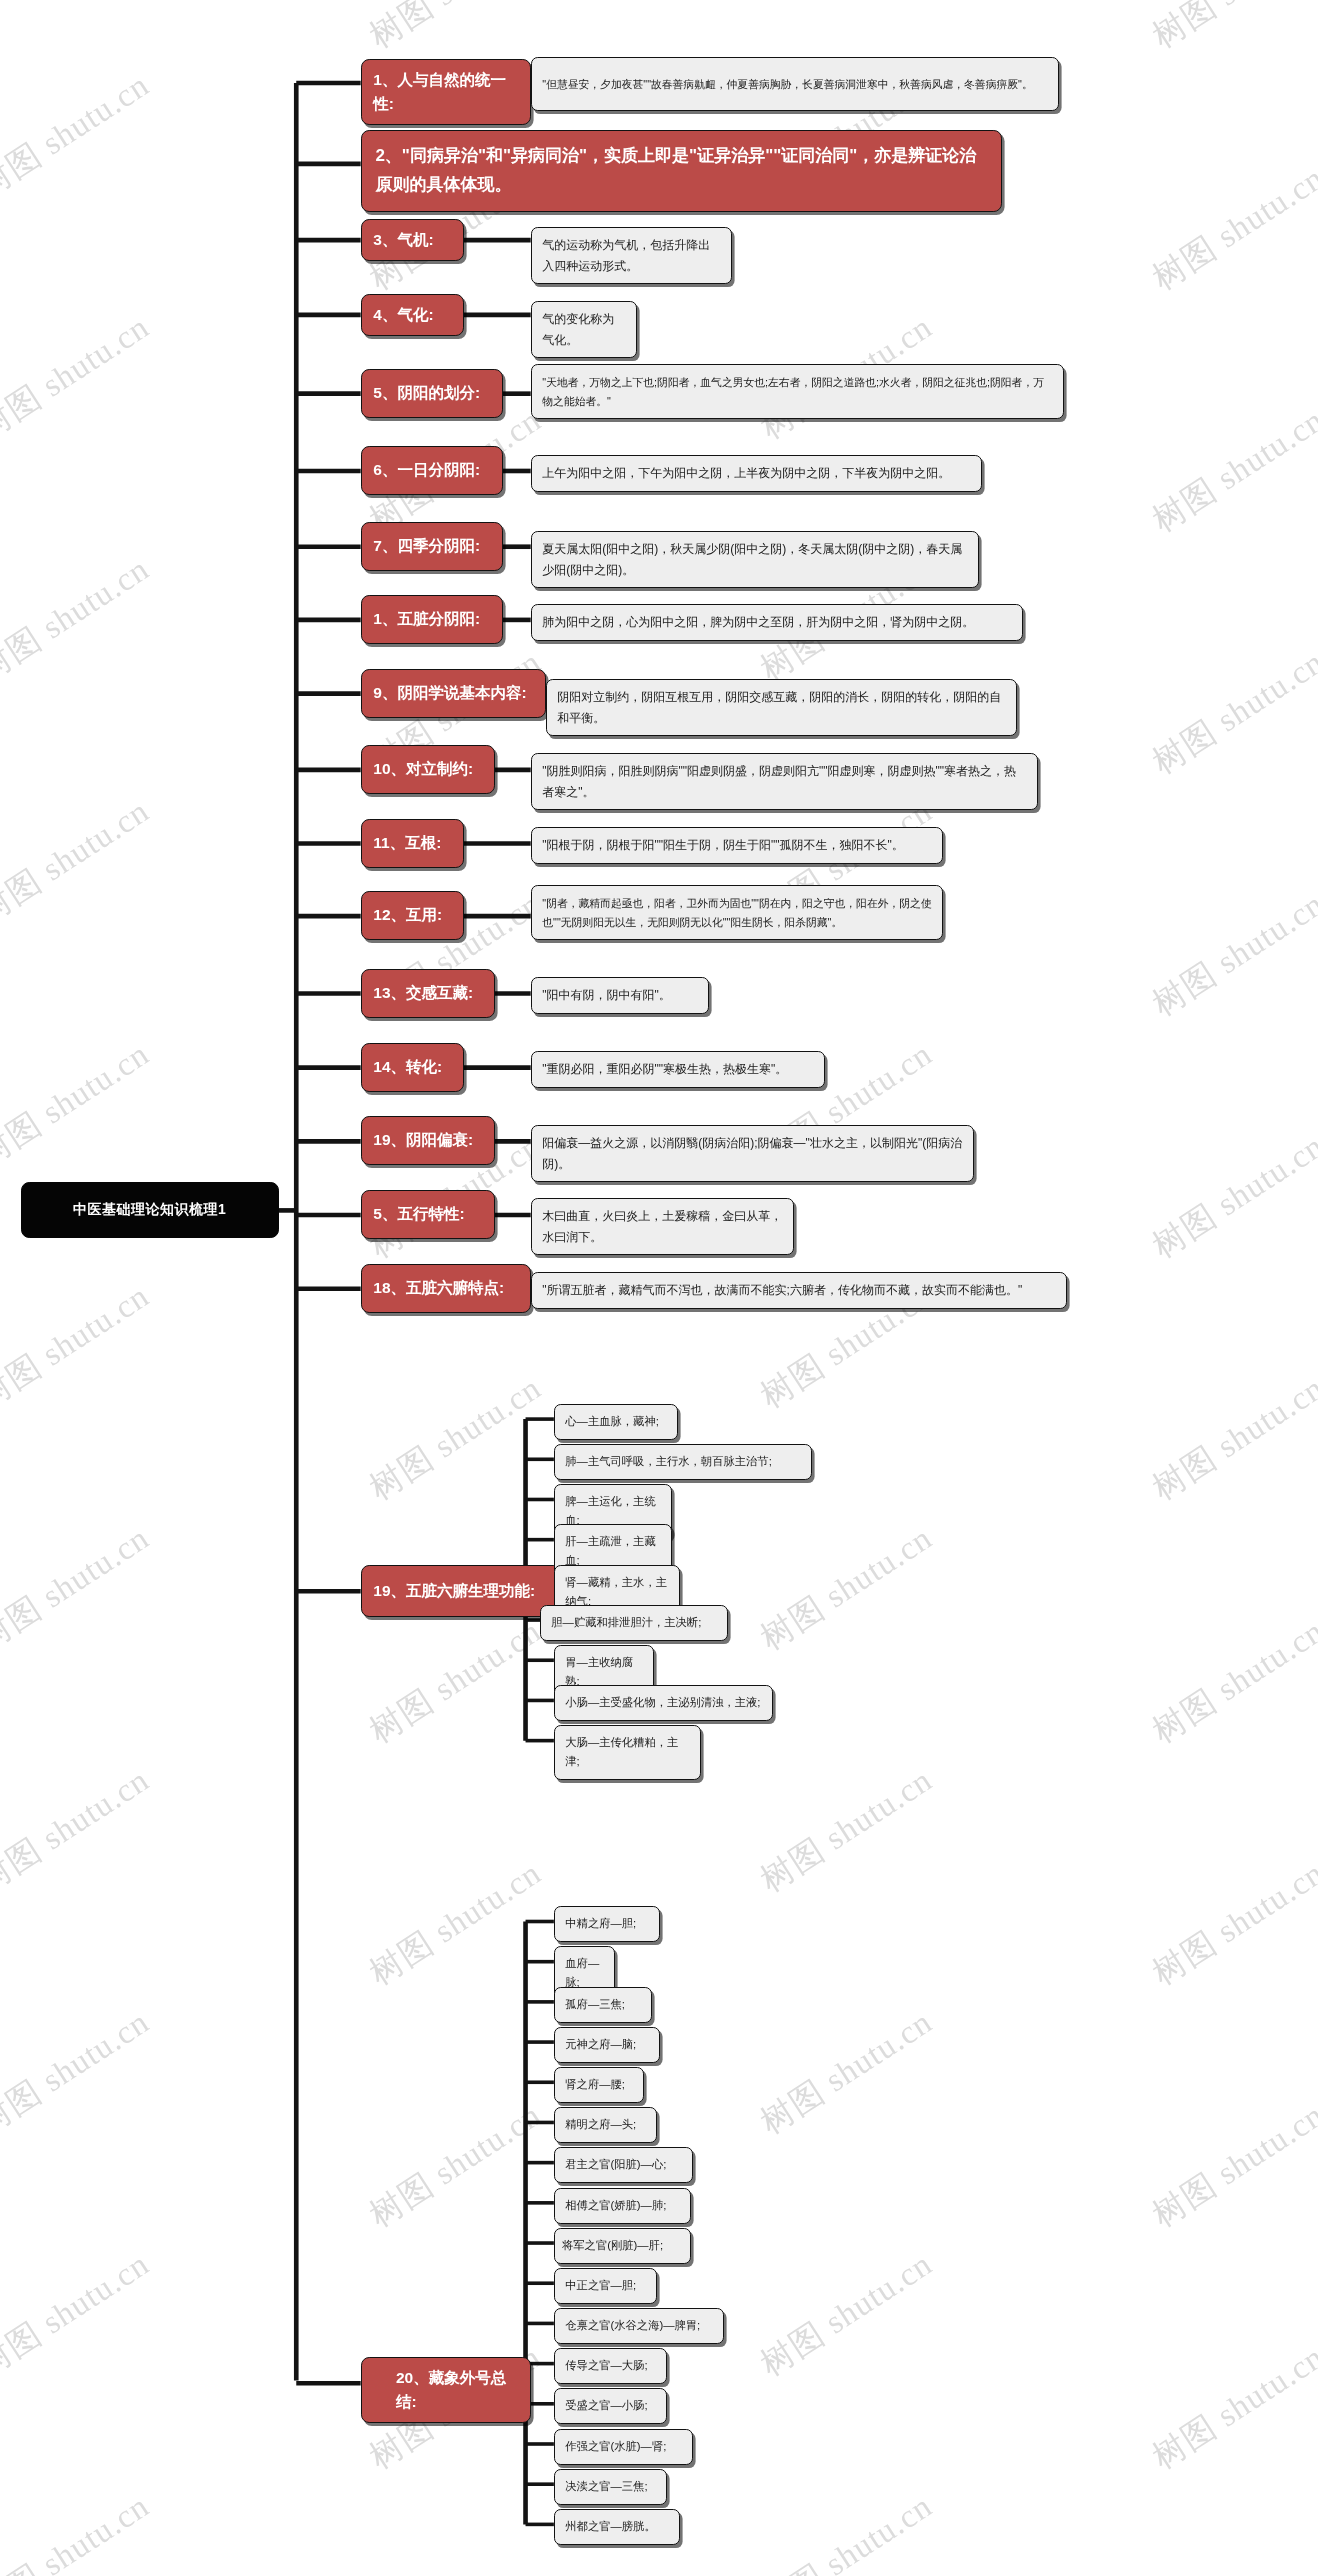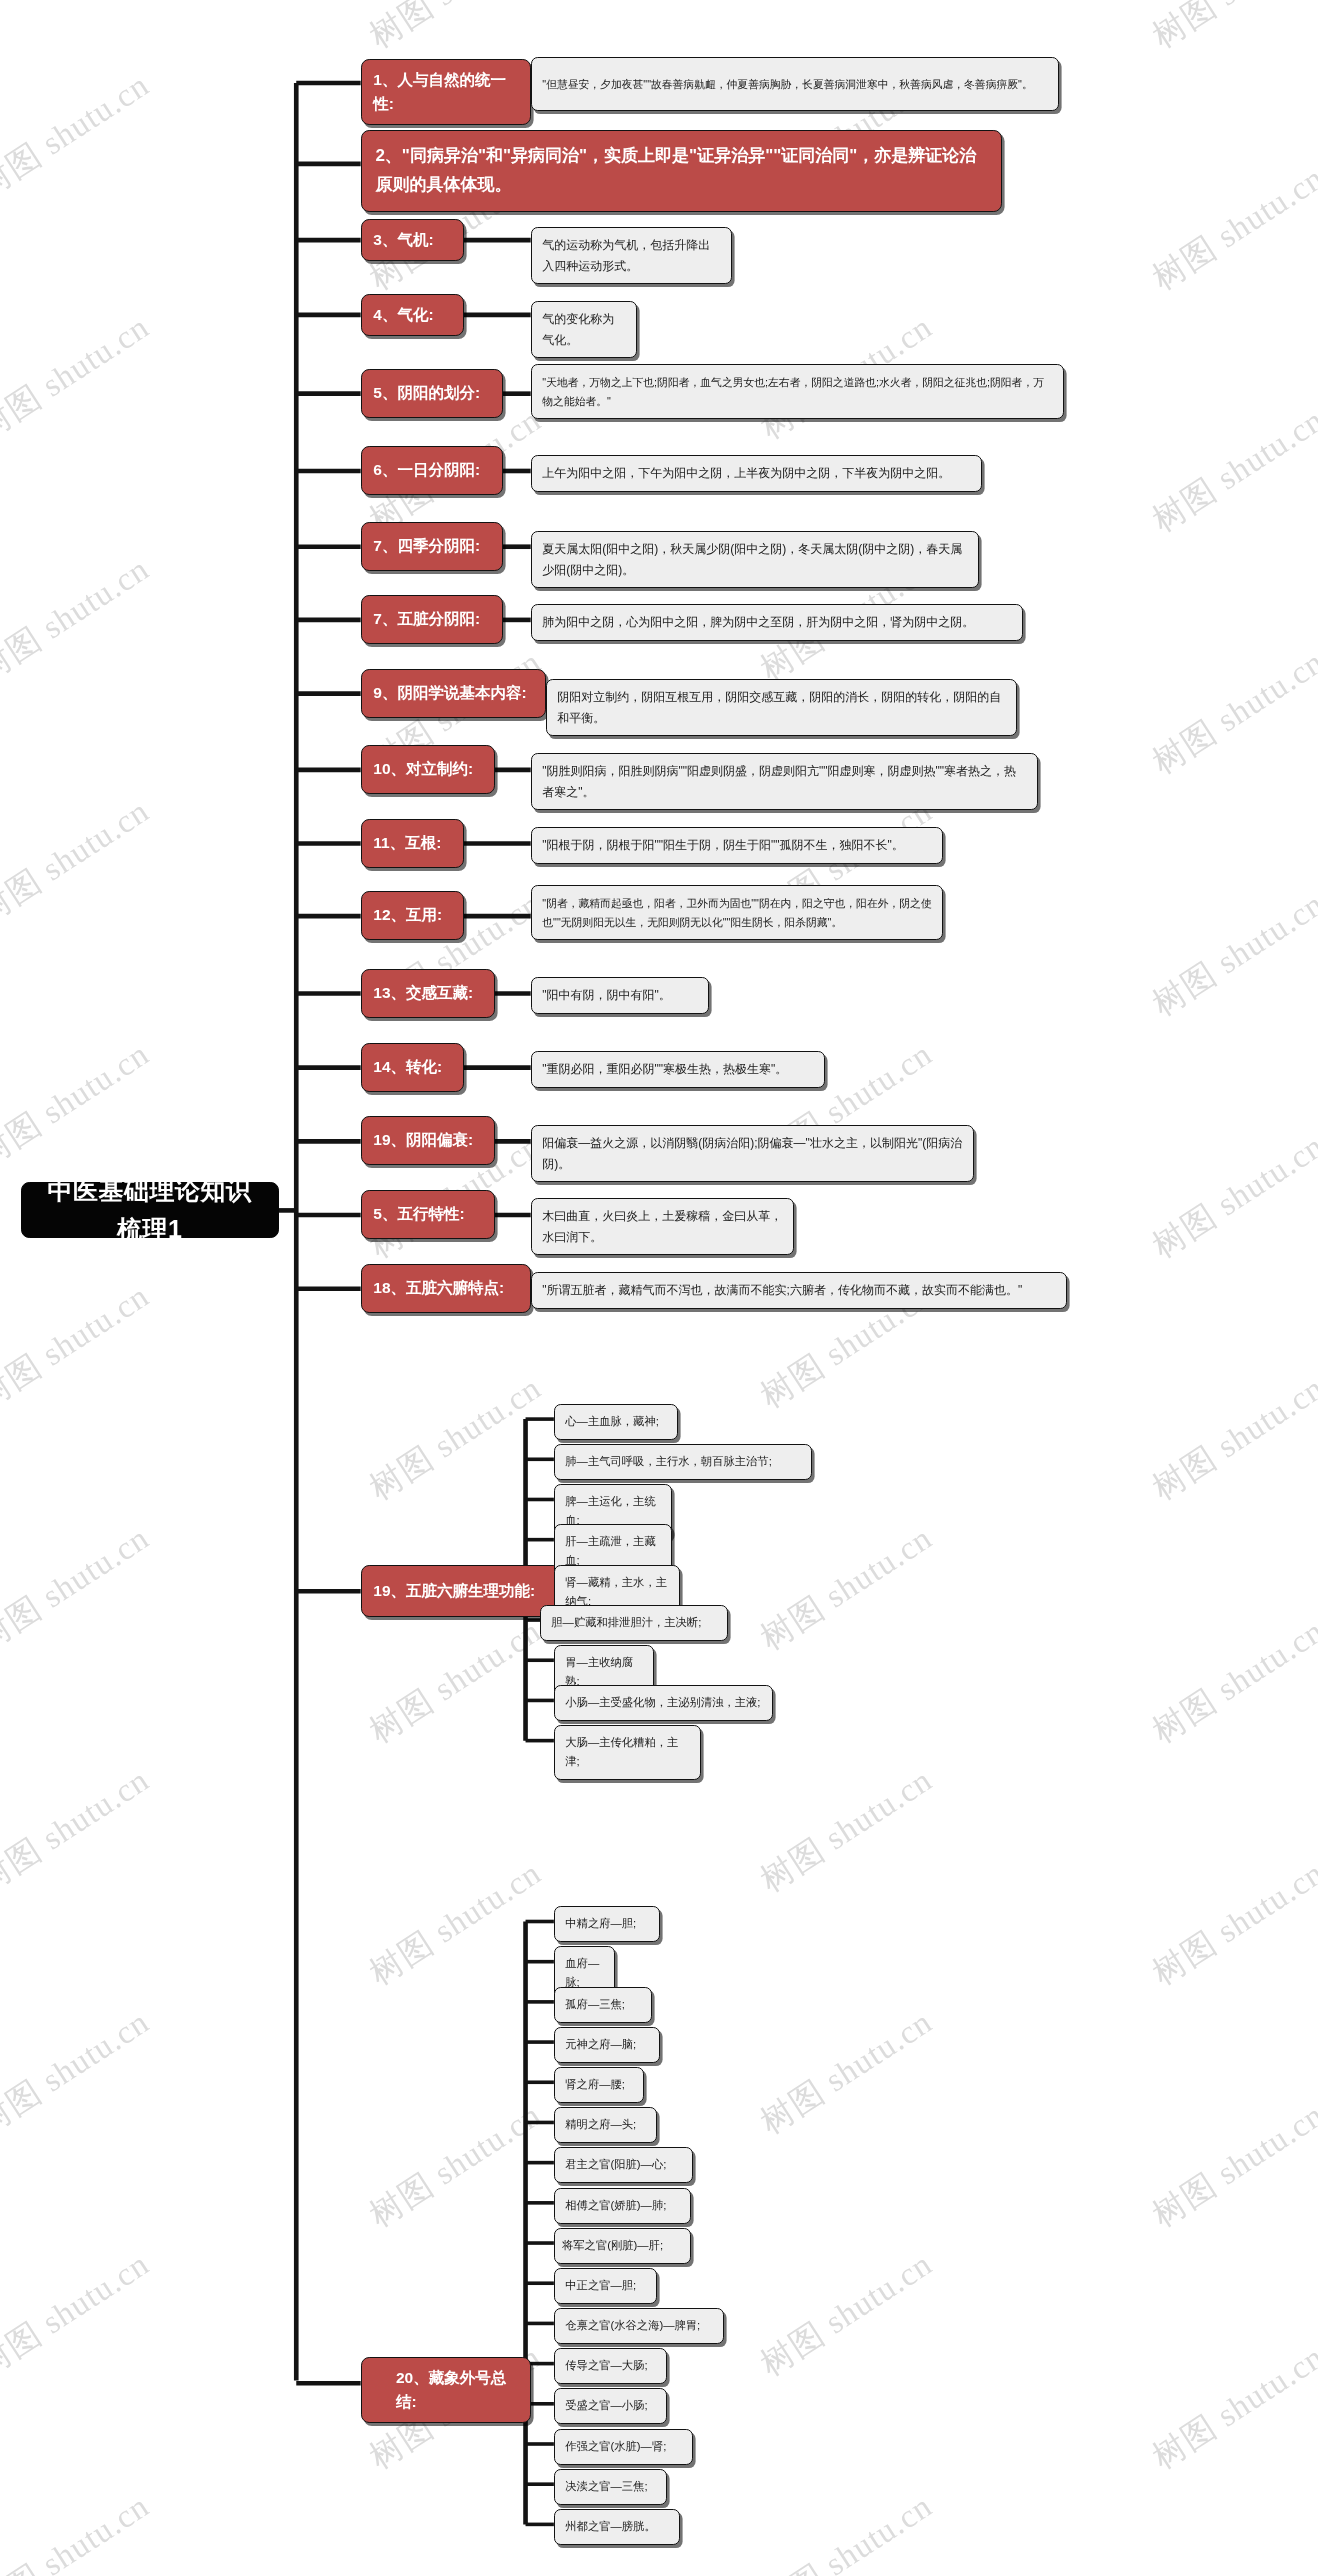--- a/index.html
+++ b/index.html
@@ -58,21 +58,21 @@
     box-shadow: 2.6px 3.1px 0 rgba(0,0,0,0.55);
     line-height: 1.55;
   }
   .node .txt { display: block; width: 100%; }
 
   .root {
     background: #050505;
     color: #ffffff;
     border-color: #050505;
     border-radius: 8.2px;
-    font-size: 25px;
+    font-size: 14px;
     font-weight: 700;
     padding: 13.4px 14.4px;
     letter-spacing: 0.5px;
     box-shadow: none;
   }
 
   .lvl1 {
     background: #bb4b48;
     color: #ffffff;
     font-size: 15.5px;
@@ -256,21 +256,21 @@
       <div class="node leaf" style="left: 531px; top: 455px; width: 451px; min-height: 33px;">
         <span class="txt">上午为阳中之阳，下午为阳中之阴，上半夜为阴中之阴，下半夜为阴中之阳。</span>
       </div>
       <div class="node lvl1" style="left: 361px; top: 522px; width: 142px; min-height: 49px;">
         <span class="txt">7、四季分阴阳:</span>
       </div>
       <div class="node leaf" style="left: 531px; top: 531px; width: 448px; min-height: 33px;">
         <span class="txt">夏天属太阳(阳中之阳)，秋天属少阴(阳中之阴)，冬天属太阴(阴中之阴)，春天属少阳(阴中之阳)。</span>
       </div>
       <div class="node lvl1" style="left: 361px; top: 595px; width: 142px; min-height: 49px;">
-        <span class="txt">7、五脏分阴阳:</span>
+        <span class="txt">1、五脏分阴阳:</span>
       </div>
       <div class="node leaf" style="left: 531px; top: 604px; width: 492px; min-height: 33px;">
         <span class="txt">肺为阳中之阴，心为阳中之阳，脾为阴中之至阴，肝为阴中之阳，肾为阴中之阴。</span>
       </div>
       <div class="node lvl1" style="left: 361px; top: 669px; width: 185px; min-height: 49px;">
         <span class="txt">9、阴阳学说基本内容:</span>
       </div>
       <div class="node leaf" style="left: 546px; top: 679px; width: 471px; min-height: 33px;">
         <span class="txt">阴阳对立制约，阴阳互根互用，阴阳交感互藏，阴阳的消长，阴阳的转化，阴阳的自和平衡。</span>
       </div>

